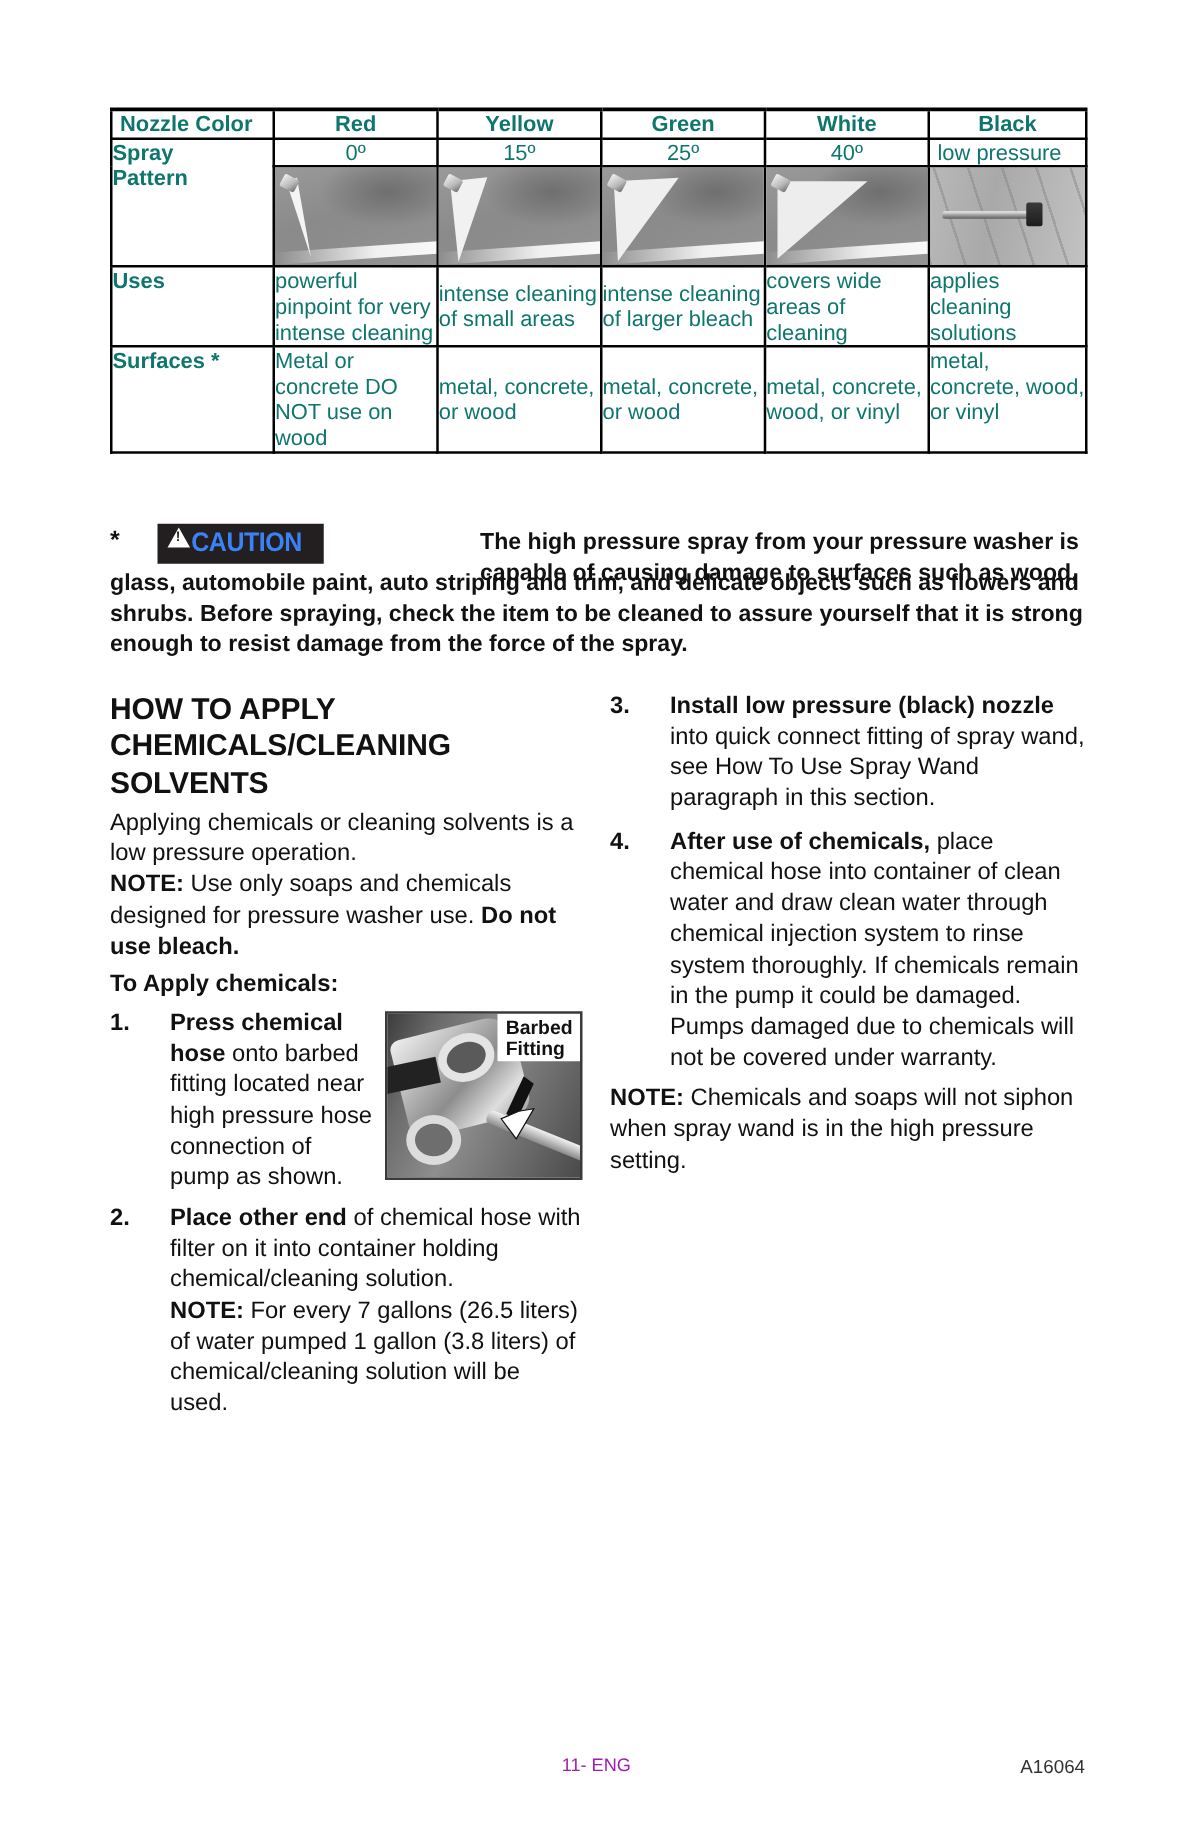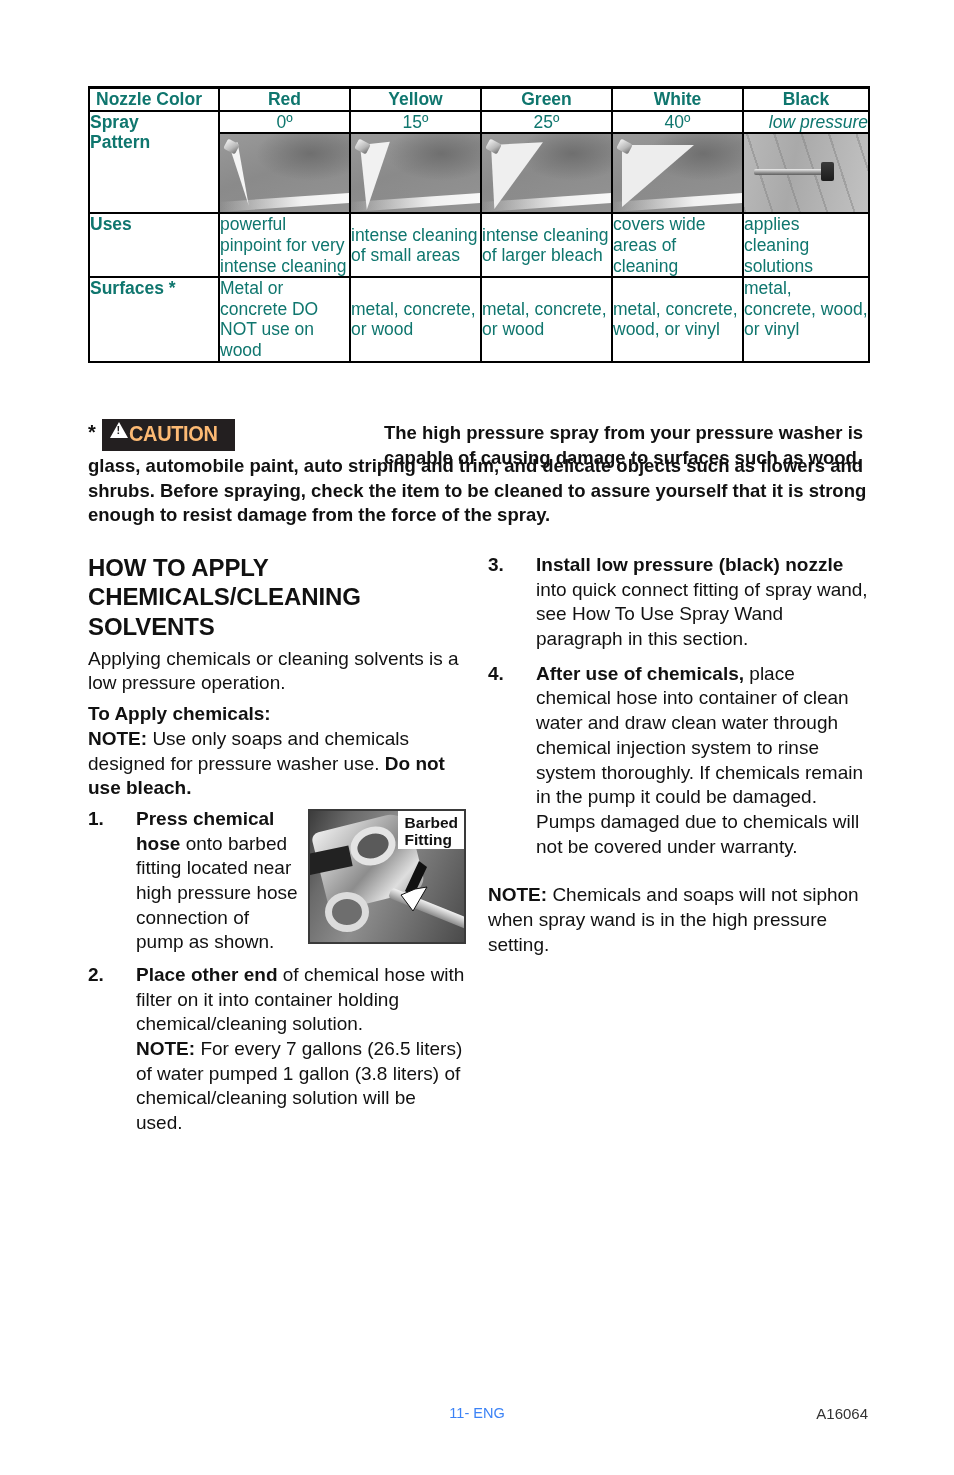--- a/index.html
+++ b/index.html
@@ -50,21 +50,21 @@
     padding: 4px 4px 5px 4px;
     vertical-align: middle;
   }
   .hdr.left { text-align:left; padding-left:6px; }
   .deg {
     text-align:center;
     padding: 2px 4px 3px 4px;
     font-size: 17.5px;
     vertical-align: middle;
   }
-  .deg.lp { text-align:right; padding-left: 21px; white-space:nowrap;font-style:italic; }
+  .deg.lp { text-align:left; padding-left: 6px; white-space:nowrap; }
   .cell-txt { padding: 4px 5px 5px 6px; vertical-align: top; }
   .cell-txt.mid { vertical-align: middle; }
   .spraycell { padding:0; height: 78px; }
 
   
   .photo {
     position:relative;
     width:100%;
     height:78px;
     overflow:hidden;
@@ -114,23 +114,23 @@
     left:88px; top:419px;
     width:782px;
   }
   .star-mark {
     position:absolute; left:0; top:3px;
     font-size:20px; font-weight:bold; line-height:1;
   }
   .caution-badge {
     display:inline-block;
     background:#231f20;
-    color:#fdba74;
+    color:#3b82f6;
     padding: 3px 11px 4px 8px;
-    margin-left:14px;
+    margin-left:38px;
     vertical-align:top;
   }
   .caution-badge .tri {
     display:inline-block;
     width:0;height:0;
     border-left:9px solid transparent;
     border-right:9px solid transparent;
     border-bottom:16px solid #ffffff;
     position:relative;
     vertical-align:-2px;
@@ -255,21 +255,21 @@
     width:40px; height:62px;
   }
 
   
   .footer-center {
     position:absolute;
     left:0; top:1405px;
     width:954px;
     text-align:center;
     font-size:14.5px;
-    color:#3b82f6;
+    color:#a21caf;
   }
   .footer-right {
     position:absolute;
     right:86px; top:1405px;
     font-size:15px;
     color:#333;
   }
 </style>
 </head>
 <body>
@@ -367,23 +367,23 @@
     </span>
     <div class="caution-lead">The high pressure spray from your pressure washer is capable of causing damage to surfaces such as wood,</div>
     <div class="caution-rest">glass, automobile paint, auto striping and trim, and delicate objects such as flowers and shrubs. Before spraying, check the item to be cleaned to assure yourself that it is strong enough to resist damage from the force of the spray.</div>
   </div>
 
   <div class="col-left">
     <h1 class="section-title">HOW TO APPLY CHEMICALS/CLEANING SOLVENTS</h1>
 
     <p class="body">Applying chemicals or cleaning solvents is a low pressure operation.</p>
 
+    <p class="body"><span class="b">NOTE:</span><span> Use only soaps and chemicals designed for pressure washer use. </span><span class="b">Do not use bleach.</span></p>
+
     <p class="body b" style="margin-top:6px;">To Apply chemicals:</p>
-
-    <p class="body"><span class="b">NOTE:</span><span> Use only soaps and chemicals designed for pressure washer use. </span><span class="b">Do not use bleach.</span></p>
 
     <ol class="steps">
       <li>
         <span class="num">1.</span>
         <div class="fitting-figure">
           <span class="pumpbody"></span>
           <span class="darkbar"></span>
           <span class="ring"></span>
           <span class="quickc"></span>
           <span class="hose"></span>
@@ -410,19 +410,19 @@
     <ol class="steps">
       <li style="margin-top:0;">
         <span class="num">3.</span>
         <span class="b">Install low pressure (black) nozzle</span><span> into quick connect fitting of spray wand, see How To Use Spray Wand paragraph in this section.</span>
       </li>
       <li style="margin-top:10px;">
         <span class="num">4.</span>
         <span class="b">After use of chemicals,</span><span> place chemical hose into container of clean water and draw clean water through chemical injection system to rinse system thoroughly. If chemicals remain in the pump it could be damaged. Pumps damaged due to chemicals will not be covered under warranty.</span>
       </li>
     </ol>
-    <p class="body" style="margin-top:24px;"><span class="b">NOTE:</span><span> Chemicals and soaps will not siphon when spray wand is in the high pressure setting.</span></p>
+    <p class="body" style="margin-top:8px;"><span class="b">NOTE:</span><span> Chemicals and soaps will not siphon when spray wand is in the high pressure setting.</span></p>
   </div>
 
   <div class="footer-center">11- ENG</div>
   <div class="footer-right">A16064</div>
 
 </div>
 
 </body></html>

